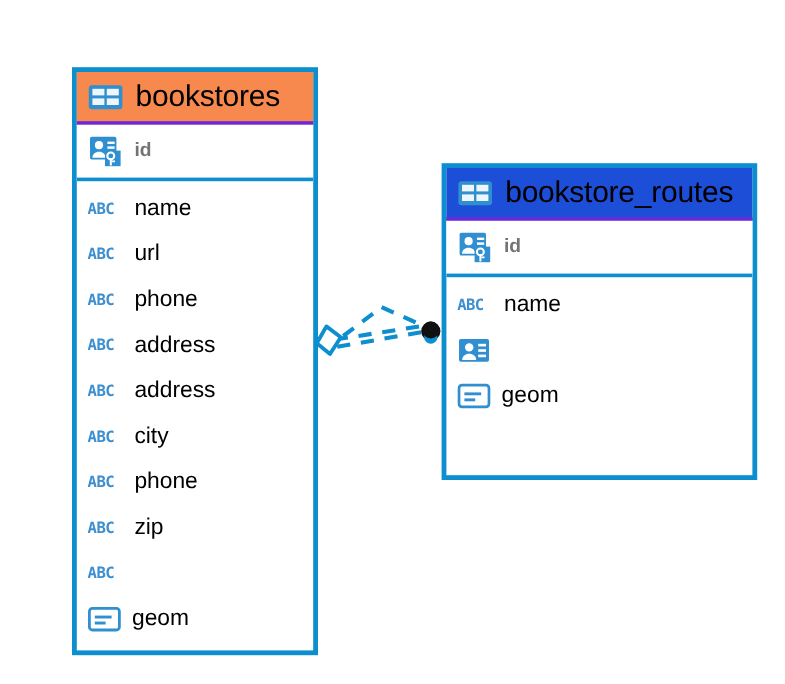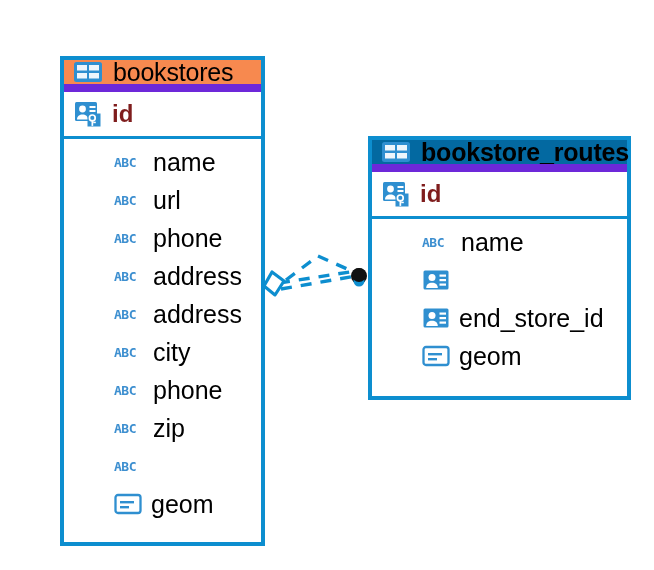--- a/index.html
+++ b/index.html
@@ -39,64 +39,63 @@
     left: 368px;
     top: 136px;
     width: 263px;
     height: 264px;
   }
 
   .entity-header {
     display: flex;
     align-items: center;
     box-sizing: border-box;
-    height: 32px;
+    height: 44px;
     padding-left: 9px;
     gap: 10px;
-    border-bottom: 8px solid #6d28d9;
+    border-bottom: 3px solid #6d28d9;
   }
   .entity-header.selected { background: #F7894F; }
-  .entity-header.unselected { background: #0369a1; font-weight: bold; }
+  .entity-header.unselected { background: #1d4ed8; }
 
   .entity-title {
     font-size: 25px;
     color: #000000;
     letter-spacing: -0.2px;
     white-space: nowrap;
   }
 
   .pk-row {
     display: flex;
     align-items: center;
     box-sizing: border-box;
     height: 47px;
     padding-left: 9px;
     gap: 9px;
     border-bottom: 3px solid #0d8ecf;
     background: #ffffff;
   }
   .pk-label {
-    font-size: 24px;
+    font-size: 16px;
     font-weight: bold;
-    color: #7f1d1d;
+    color: #737373;
   }
 
   .fields {
     padding-top: 4px;
-    padding-left: 41px;
   }
   .field-row {
     display: flex;
     align-items: center;
     height: 38px;
     padding-left: 9px;
     gap: 9px;
   }
   .field-label {
-    font-size: 25px;
+    font-size: 19px;
     color: #000000;
     white-space: nowrap;
   }
 
   
   .icon {
     display: inline-flex;
     align-items: center;
     justify-content: center;
     flex: none;
@@ -299,33 +298,20 @@
             <rect x="1.5" y="2.5" width="25" height="19" rx="1.5" fill="#2f8fd0"></rect>
             <circle cx="10" cy="9.5" r="3.5" fill="#ffffff"></circle>
             <path d="M4.2 20c0-3.3 2.6-5.2 5.8-5.2s5.8 1.9 5.8 5.2z" fill="#ffffff"></path>
             <rect x="17.5" y="6.5" width="6.5" height="2.2" fill="#ffffff"></rect>
             <rect x="17.5" y="11" width="6.5" height="2.2" fill="#ffffff"></rect>
             <rect x="17.5" y="15.5" width="6.5" height="2.2" fill="#ffffff"></rect>
           </svg>
         </span>
       </div>
 
-      <div class="field-row">
-        <span class="icon icon-fk">
-          <svg viewBox="0 0 28 24" width="28" height="24" aria-hidden="true">
-            <rect x="1.5" y="2.5" width="25" height="19" rx="1.5" fill="#2f8fd0"></rect>
-            <circle cx="10" cy="9.5" r="3.5" fill="#ffffff"></circle>
-            <path d="M4.2 20c0-3.3 2.6-5.2 5.8-5.2s5.8 1.9 5.8 5.2z" fill="#ffffff"></path>
-            <rect x="17.5" y="6.5" width="6.5" height="2.2" fill="#ffffff"></rect>
-            <rect x="17.5" y="11" width="6.5" height="2.2" fill="#ffffff"></rect>
-            <rect x="17.5" y="15.5" width="6.5" height="2.2" fill="#ffffff"></rect>
-          </svg>
-        </span>
-        <span class="field-label">end_store_id</span>
-      </div>
 
       <div class="field-row">
         <span class="icon icon-geom">
           <svg viewBox="0 0 28 24" width="28" height="24" aria-hidden="true">
             <rect x="1.5" y="3" width="25" height="18" rx="2.5" fill="#ffffff" stroke="#2f8fd0" stroke-width="2.3"></rect>
             <rect x="6" y="9" width="14" height="2.4" fill="#2f8fd0"></rect>
             <rect x="6" y="14" width="9" height="2.4" fill="#2f8fd0"></rect>
           </svg>
         </span>
         <span class="field-label">geom</span>

